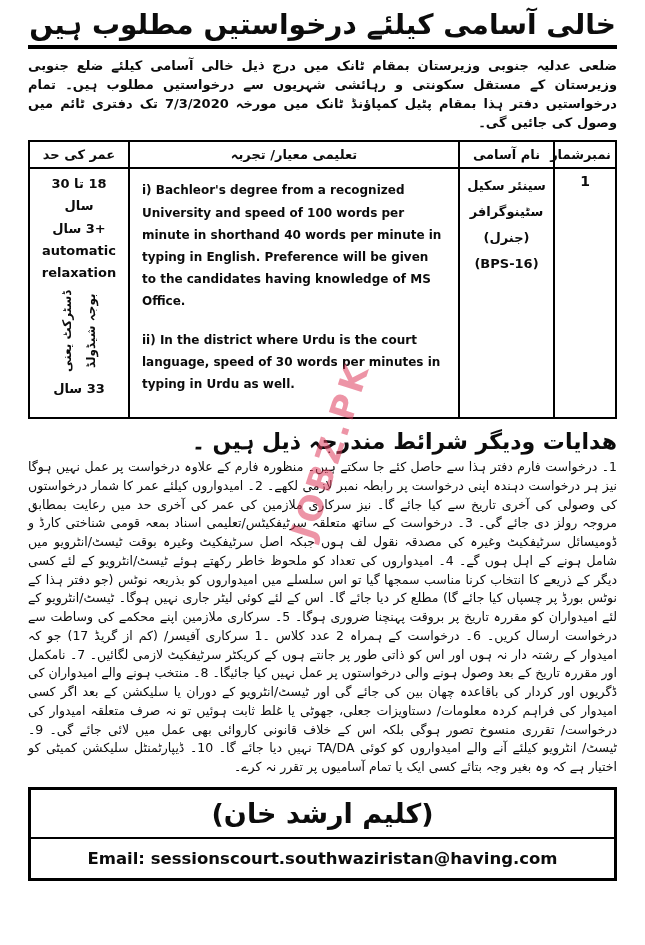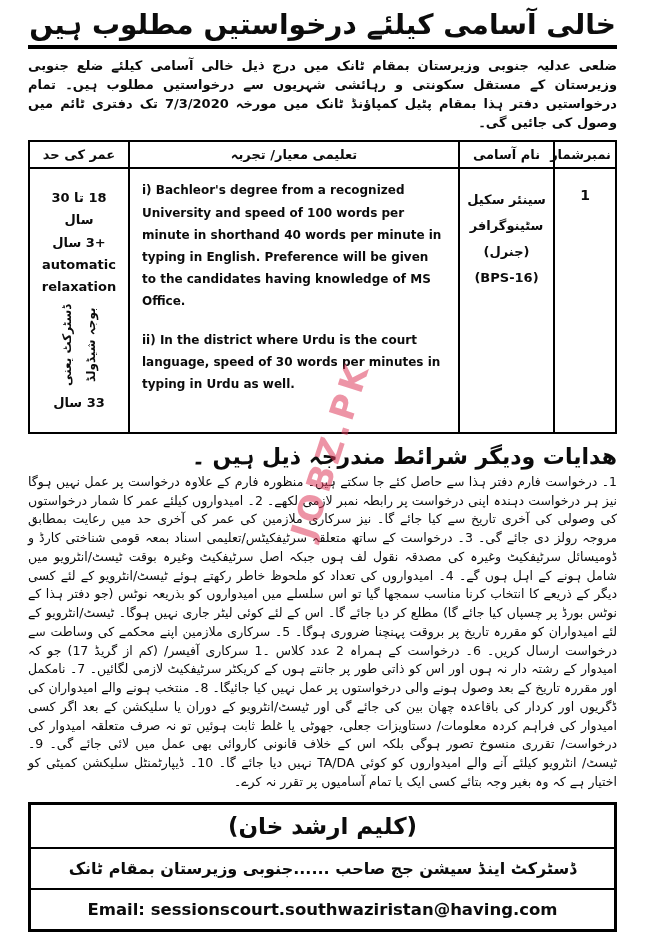--- a/index.html
+++ b/index.html
@@ -36,21 +36,21 @@
   }
   .intro .date{direction:ltr;unicode-bidi:embed;font-weight:800;}
   table.vac-table{
     width:100%;
     border-collapse:collapse;
     direction:rtl;
     table-layout:fixed;
   }
   .vac-table th,.vac-table td{
     border:2px solid #000;
-    padding:18px 6px;
+    padding:4px 6px;
     vertical-align:top;
     box-sizing:border-box;
   }
   .vac-table th{
     font-size:13px;
     font-weight:700;
     text-align:center;
     padding:5px 4px;
   }
   .col-serial{width:62px;}
@@ -80,21 +80,21 @@
     font-weight:500;
   }
   .sig-box{
     border:3px solid #000;
     margin-top:4px;
   }
   .sig-row{
     text-align:center;
     padding:8px 6px;
   }
-  .sig-name{font-size:23px;font-weight:800;direction:rtl;border-bottom:2px solid #000;}
+  .sig-name{font-size:27px;font-weight:800;direction:rtl;border-bottom:2px solid #000;}
   .sig-title{font-size:16px;font-weight:700;direction:rtl;border-bottom:2px solid #000;padding:10px 6px;}
   .sig-email{font-size:16.5px;font-weight:800;direction:ltr;padding:10px 6px;}
   .watermark{
     position:absolute;
     top:450px;left:330px;
     transform:translate(-50%,-50%) rotate(-72deg);
     font-size:34px;
     font-weight:800;
     letter-spacing:4px;
     color:rgba(222,60,92,0.55);
@@ -156,17 +156,16 @@
         </td>
       </tr>
     </tbody>
   </table>
 
   <h2 class="instructions-heading">هدايات ودیگر شرائط مندرجہ ذیل ہیں ۔</h2>
   <p class="instructions-body">1۔ درخواست فارم دفتر ہذا سے حاصل کئے جا سکتے ہیں۔ منظورہ فارم کے علاوہ درخواست پر عمل نہیں ہوگا نیز ہر درخواست دہندہ اپنی درخواست پر رابطہ نمبر لازمی لکھے۔ 2۔ امیدواروں کیلئے عمر کا شمار درخواستوں کی وصولی کی آخری تاریخ سے کیا جائے گا۔ نیز سرکاری ملازمین کی عمر کی آخری حد میں رعایت بمطابق مروجہ رولز دی جائے گی۔ 3۔ درخواست کے ساتھ متعلقہ سرٹیفکیٹس/تعلیمی اسناد بمعہ قومی شناختی کارڈ و ڈومیسائل سرٹیفکیٹ وغیرہ کی مصدقہ نقول لف ہوں جبکہ اصل سرٹیفکیٹ وغیرہ بوقت ٹیسٹ/انٹرویو میں شامل ہونے کے اہل ہوں گے۔ 4۔ امیدواروں کی تعداد کو ملحوظ خاطر رکھتے ہوئے ٹیسٹ/انٹرویو کے لئے کسی دیگر کے ذریعے کا انتخاب کرنا مناسب سمجھا گیا تو اس سلسلے میں امیدواروں کو بذریعہ نوٹس (جو دفتر ہذا کے نوٹس بورڈ پر چسپاں کیا جائے گا) مطلع کر دیا جائے گا۔ اس کے لئے کوئی لیٹر جاری نہیں ہوگا۔ ٹیسٹ/انٹرویو کے لئے امیدواران کو مقررہ تاریخ پر بروقت پہنچنا ضروری ہوگا۔ 5۔ سرکاری ملازمین اپنے محکمے کی وساطت سے درخواست ارسال کریں۔ 6۔ درخواست کے ہمراہ 2 عدد کلاس ۔1 سرکاری آفیسر/ (کم از گریڈ 17) جو کہ امیدوار کے رشتہ دار نہ ہوں اور اس کو ذاتی طور پر جانتے ہوں کے کریکٹر سرٹیفکیٹ لازمی لگائیں۔ 7۔ نامکمل اور مقررہ تاریخ کے بعد وصول ہونے والی درخواستوں پر عمل نہیں کیا جائیگا۔ 8۔ منتخب ہونے والے امیدواران کی ڈگریوں اور کردار کی باقاعدہ چھان بین کی جائے گی اور ٹیسٹ/انٹرویو کے دوران یا سلیکشن کے بعد اگر کسی امیدوار کی فراہم کردہ معلومات/ دستاویزات جعلی، جھوٹی یا غلط ثابت ہوئیں تو نہ صرف متعلقہ امیدوار کی درخواست/ تقرری منسوخ تصور ہوگی بلکہ اس کے خلاف قانونی کاروائی بھی عمل میں لائی جائے گی۔ 9۔ ٹیسٹ/ انٹرویو کیلئے آنے والے امیدواروں کو کوئی TA/DA نہیں دیا جائے گا۔ 10۔ ڈیپارٹمنٹل سلیکشن کمیٹی کو اختیار ہے کہ وہ بغیر وجہ بتائے کسی ایک یا تمام آسامیوں پر تقرر نہ کرے۔</p>
 
   <div class="sig-box">
     <div class="sig-row sig-name">(کلیم ارشد خان)</div>
-    <div class="sig-row sig-title">ڈسٹرکٹ اینڈ سیشن جج صاحب ......جنوبی وزیرستان بمقام ٹانک</div>
     <div class="sig-row sig-email"><span>Email:</span> <span>sessionscourt.southwaziristan@having.com</span></div>
   </div>
 
 </div>
 
 </body></html>

